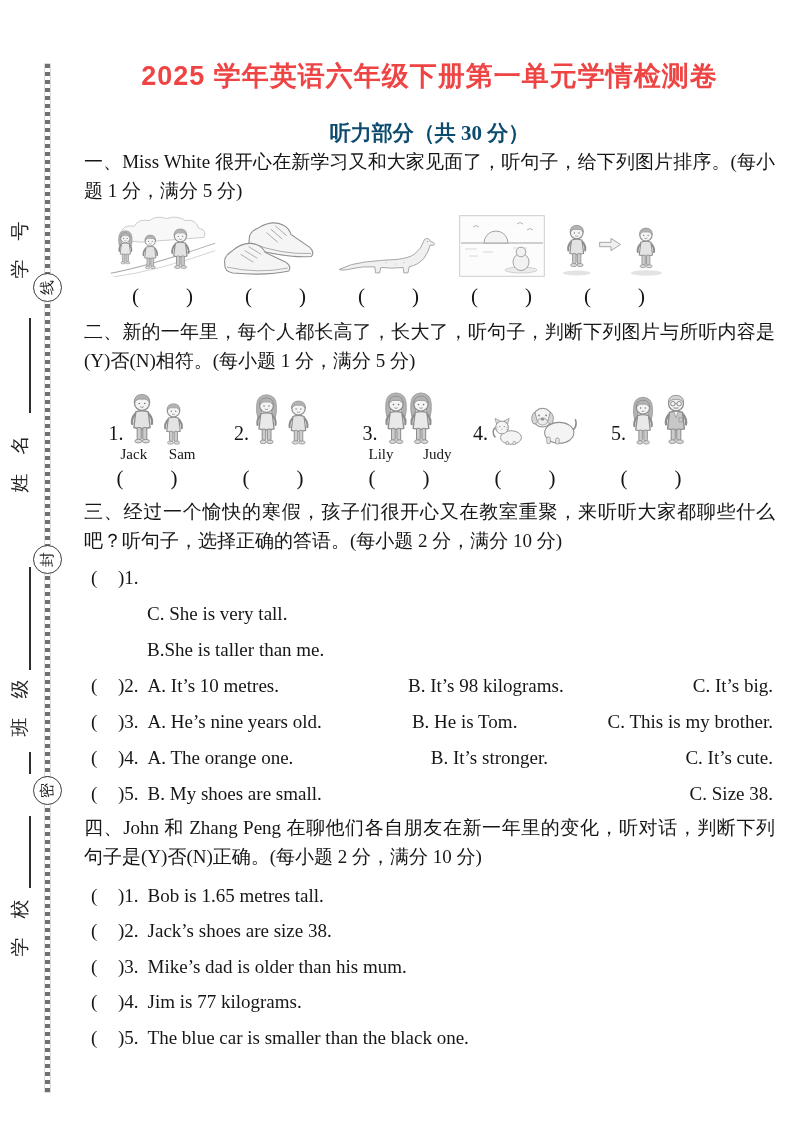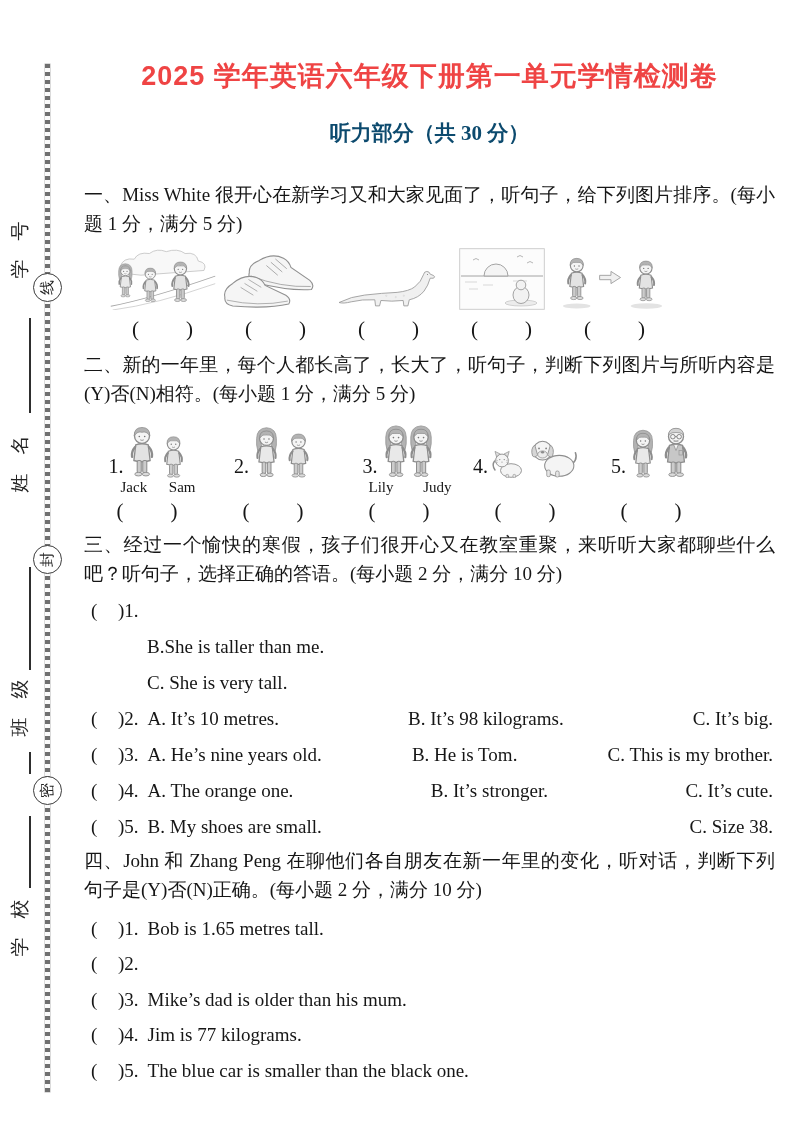--- a/index.html
+++ b/index.html
@@ -29,21 +29,21 @@
   .seal-circle span { transform:rotate(-90deg); font-size:15px; color:#222; }
   .fill-line { position:absolute; left:29px; width:2px; background:#2e2e2e; }
   
   .main { position:relative; margin-left:84px; width:691px; font-size:19px; }
   .title {
     margin:58px 0 0; text-align:center; font-family:"Liberation Sans","DejaVu Sans",sans-serif;
     font-weight:700; font-size:27px; letter-spacing:1px; color:#ef4444;
   }
   .subtitle { margin:25px 0 0; text-align:center; font-weight:700; font-size:21px; color:#0c4a6e; }
   .prompt { margin:0; line-height:29px; text-align:justify; }
-  .mt-p1 { margin-top:33px; } .mt-p2 { margin-top:8px; } .mt-p3 { margin-top:6px; } .mt-p4 { margin-top:8px; }
+  .mt-p1 { } .mt-p2 { margin-top:8px; } .mt-p3 { margin-top:6px; } .mt-p4 { margin-top:8px; }
   
   .img-row { display:flex; }
   .row1 { margin-top:6px; height:66px; padding-left:22px; width:565px; }
   .row1 .cell { width:113px; display:flex; justify-content:center; align-items:flex-end; }
   .row2 { margin-top:8px; height:62px; width:630px; }
   .s2cell { width:126px; display:flex; align-items:flex-end; justify-content:center; }
   .inum { font-size:20px; line-height:1; margin:0 3px 2px 0; }
   .figcol { position:relative; display:flex; align-items:flex-end; gap:4px; }
   .namerow {
     position:absolute; top:100%; left:-6px; right:-10px; display:flex;
@@ -365,22 +365,22 @@
         </div>
     </div>
 
     <p class="prompt mt-p3">三、经过一个愉快的寒假，孩子们很开心又在教室重聚，来听听大家都聊些什么吧？听句子，选择正确的答语。(每小题 2 分，满分 10 分)</p>
 
     <div>
       <div class="qrow first">
         <span class="qopen">(</span>
         <span class="qnum">)1.</span>
       </div>
+      <div class="qsub">C. She is very tall.</div>
       <div class="qsub">B.She is taller than me.</div>
-      <div class="qsub">C. She is very tall.</div>
 
       <div class="qrow">
         <span class="qopen">(</span>
         <span class="qnum">)2.</span>
         <span class="opts">
           <span>A. It’s 10 metres.</span>
           <span>B. It’s 98 kilograms.</span>
           <span>C. It’s big.</span>
         </span>
       </div>
@@ -416,20 +416,21 @@
 
     <div class="s4items">
       <div class="qrow">
         <span class="qopen">(</span>
         <span class="qnum">)1.</span>
         <span>Bob is 1.65 metres tall.</span>
       </div>
       <div class="qrow">
         <span class="qopen">(</span>
         <span class="qnum">)2.</span>
+        <span>Jack’s shoes are size 38.</span>
       </div>
       <div class="qrow">
         <span class="qopen">(</span>
         <span class="qnum">)3.</span>
         <span>Mike’s dad is older than his mum.</span>
       </div>
       <div class="qrow">
         <span class="qopen">(</span>
         <span class="qnum">)4.</span>
         <span>Jim is 77 kilograms.</span>

